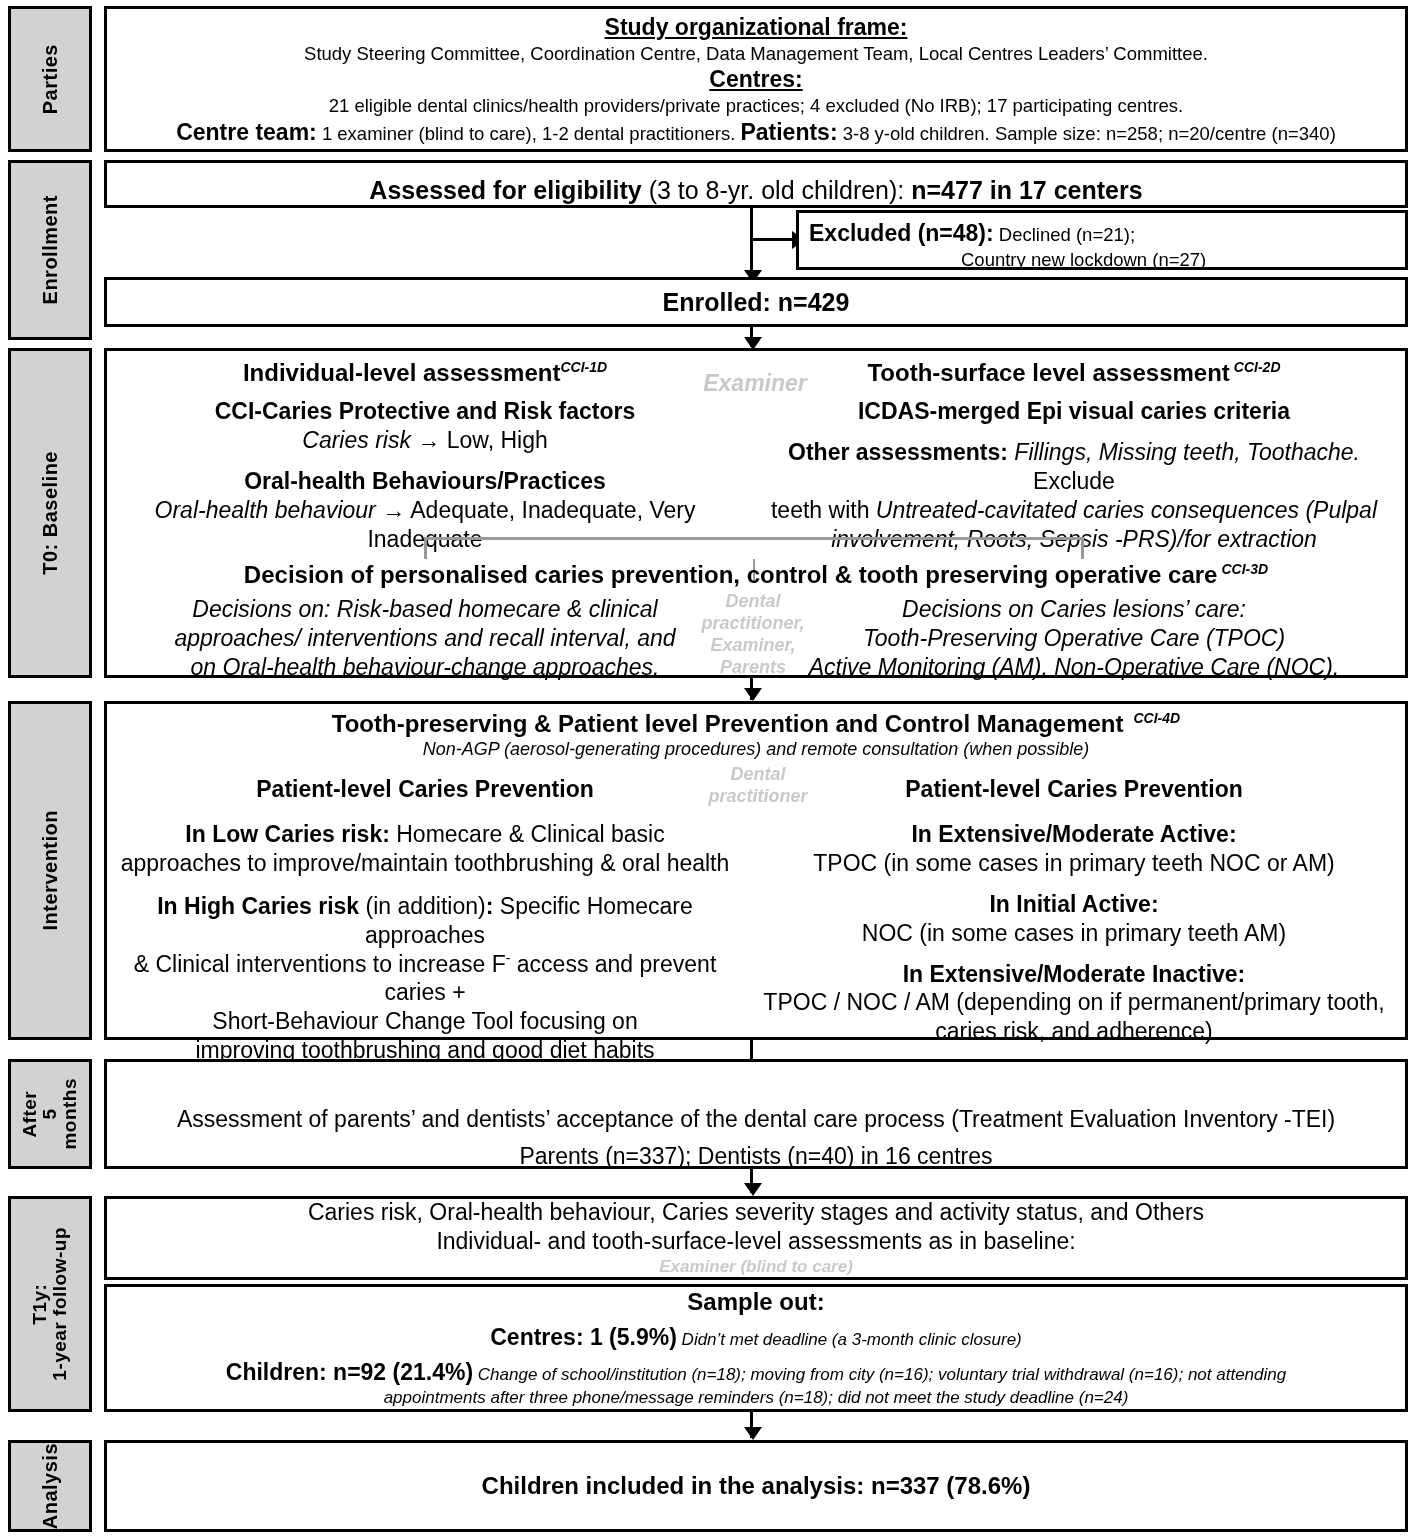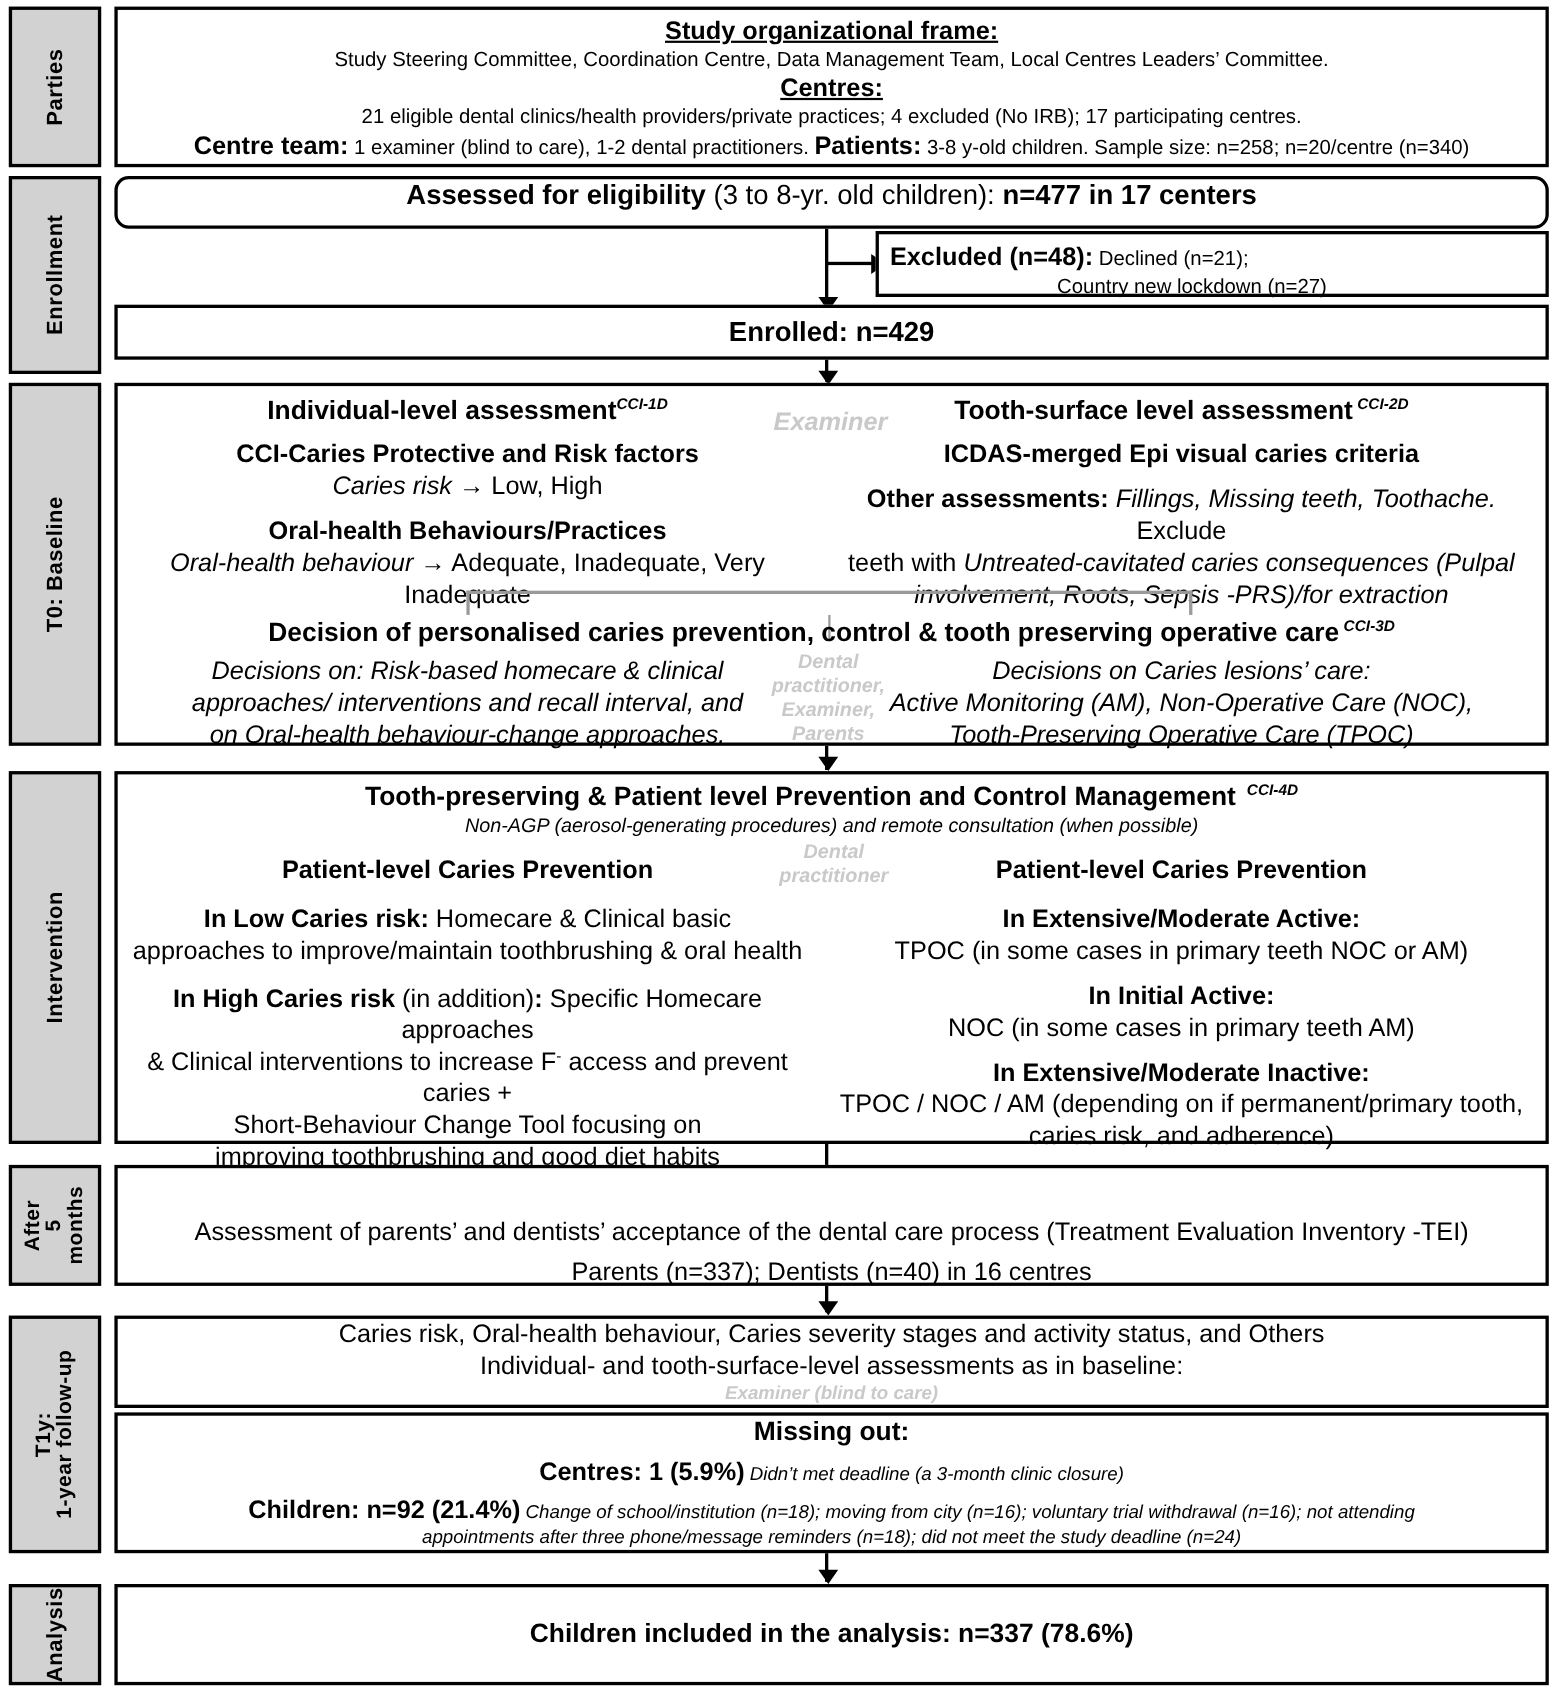--- a/index.html
+++ b/index.html
@@ -130,21 +130,21 @@
       <div>
         <span class="b big">Centre team:</span><span> 1 examiner (blind to care), 1-2 dental practitioners. </span><span class="b big">Patients:</span><span> 3-8 y-old children. Sample size: n=258; n=20/centre (n=340)</span>
       </div>
     </div>
   </div>
 
   <div class="stage-label" style="top:160px; height:180px;">
     <span class="vtext">Enrollment</span>
   </div>
 
-  <div class="box" style="left:104px; top:160px; width:1304px; height:48px; display:flex; align-items:flex-start; justify-content:center;border-radius:13px;">
+  <div class="box" style="left:104px; top:160px; width:1304px; height:48px; display:flex; align-items:flex-end; justify-content:center;">
     <div class="hd" style="width:100%;">
       <span>Assessed for eligibility</span><span style="font-weight:normal;"> (3 to 8-yr. old children): </span><span>n=477 in 17 centers</span>
     </div>
   </div>
 
   <div class="vline" style="left:750px; top:208px; height:66px;"></div>
   <div class="arrow-down" style="left:744px; top:270px;"></div>
 
   <div class="hline" style="left:750px; top:238px; width:46px;"></div>
   <div class="arrow-right" style="left:792px; top:231px;"></div>
@@ -214,22 +214,22 @@
     </div>
 
     <div class="cols" style="position:absolute; left:0; top:244px; width:100%;">
       <div class="col-l i t big" style="text-align:center;">
         <div>Decisions on: Risk-based homecare &amp; clinical</div>
         <div>approaches/ interventions and recall interval, and</div>
         <div>on Oral-health behaviour-change approaches.</div>
       </div>
       <div class="col-r i t big" style="text-align:center;">
         <div>Decisions on Caries lesions’ care:</div>
+        <div>Tooth-Preserving Operative Care (TPOC)</div>
         <div>Active Monitoring (AM), Non-Operative Care (NOC),</div>
-        <div>Tooth-Preserving Operative Care (TPOC)</div>
       </div>
     </div>
 
     <div class="gray t big" style="position:absolute; left:588px; top:18px; width:120px; text-align:center;">Examiner</div>
     <div class="gray t" style="position:absolute; left:580px; top:240px; width:132px; text-align:center; white-space:pre-line; line-height:1.22; font-size:18px;">Dental
 practitioner,
 Examiner,
 Parents</div>
   </div>
 
@@ -322,21 +322,21 @@
   <div class="box" style="left:104px; top:1196px; width:1304px; height:84px; display:flex; align-items:center; justify-content:center;">
     <div class="t big" style="width:100%; text-align:center;">
       <div>Caries risk, Oral-health behaviour, Caries severity stages and activity status, and Others</div>
       <div>Individual- and tooth-surface-level assessments as in baseline:</div>
       <div class="gray" style="font-size:17px;">Examiner (blind to care)</div>
     </div>
   </div>
 
   <div class="box" style="left:104px; top:1284px; width:1304px; height:128px; display:flex; align-items:center; justify-content:center;">
     <div class="t big" style="width:100%; text-align:center; padding:0 8px;">
-      <div class="b hd2">Missing out:</div>
+      <div class="b hd2">Sample out:</div>
       <div style="height:6px;"></div>
       <div>
         <span class="b">Centres: 1 (5.9%)</span><span class="sm"> Didn’t met deadline (a 3-month clinic closure)</span>
       </div>
       <div style="height:6px;"></div>
       <div>
         <span class="b">Children: n=92 (21.4%)</span><span class="sm"> Change of school/institution (n=18); moving from city (n=16); voluntary trial withdrawal (n=16); not attending</span>
       </div>
       <div class="sm">appointments after three phone/message reminders (n=18); did not meet the study deadline (n=24)</div>
     </div>

